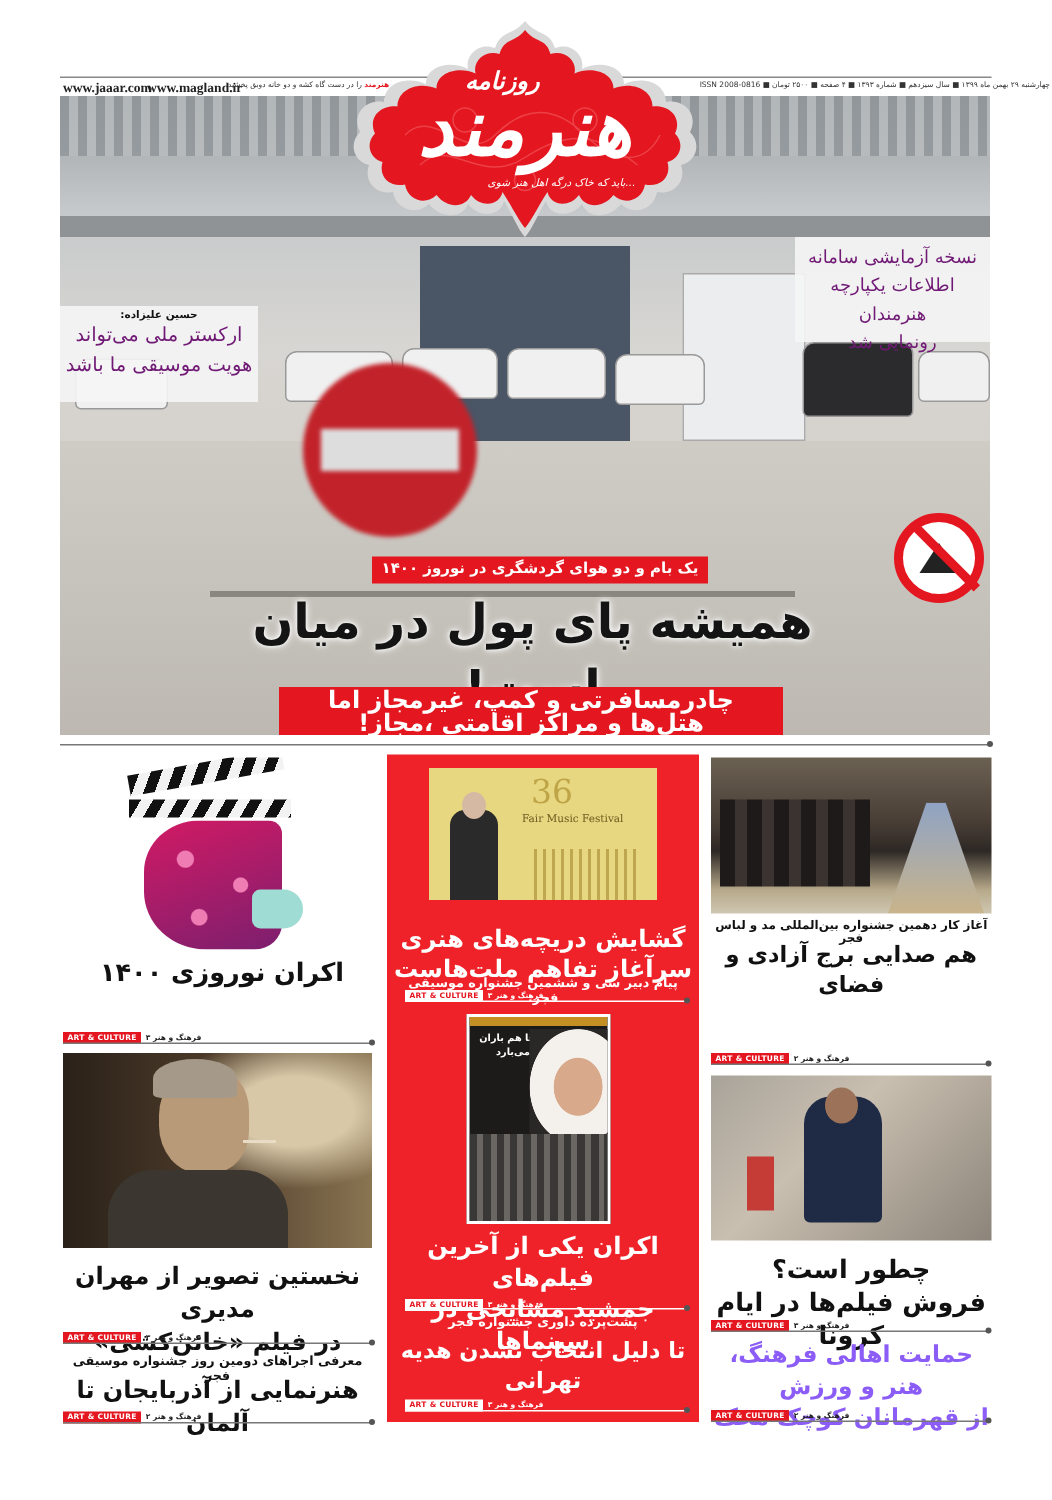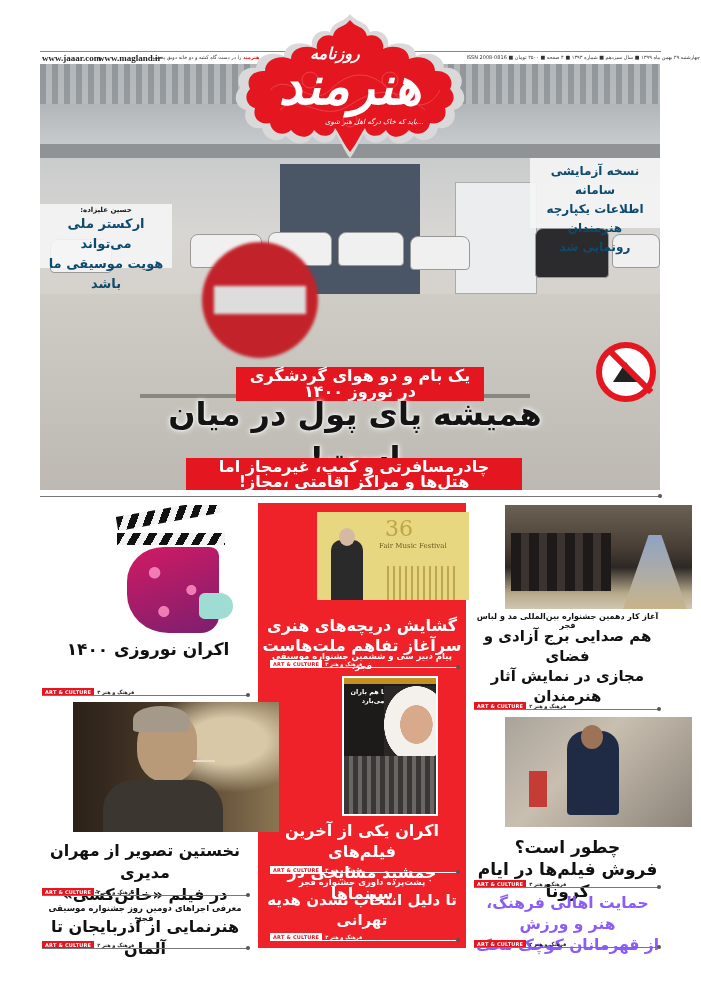--- a/index.html
+++ b/index.html
@@ -28,40 +28,40 @@
   .hero .container { position:absolute; left:240px; top:100px; width:140px; height:130px; background:#4a5566; }
   .hero .bus { position:absolute; left:415px; top:118px; width:80px; height:110px; background:#ecedee; border:1px solid #aaa; }
   .hero .car { position:absolute; height:32px; border-radius:8px 8px 4px 4px; background:#f0f0f0; border:1px solid #999; }
   .hero .car.dark { background:#2b2b2e; }
   .hero .road { position:absolute; left:0; right:0; top:230px; bottom:0; background:linear-gradient(180deg,#cfccc6 0%,#bdb9b2 100%); }
   .hero .sign { position:absolute; left:162px; top:178px; width:116px; height:116px; border-radius:50%; background:#c2232a; filter:blur(1.5px); }
   .hero .sign::after { content:""; position:absolute; left:12px; right:12px; top:44px; height:28px; background:#ddd; }
   .hero .rail { position:absolute; left:100px; top:330px; width:390px; height:4px; background:#8a8780; }
 
   .box-light { position:absolute; background:rgba(245,245,245,.9); direction:rtl; text-align:center; }
-  .h-bold { font-weight:bold; color:#0c4a6e; }
+  .h-bold { font-weight:normal; color:#701a75; }
   .tag-red { display:inline-block; background:#e4161f; color:#fff; font-weight:bold; padding:1px 6px; direction:rtl; }
 
   .nocamp { position:absolute; left:596px; top:342px; width:60px; height:60px; border-radius:50%; border:6px solid #e4161f; background:#fff; box-sizing:border-box; z-index:3; }
   .nocamp .tent { position:absolute; left:11px; top:14px; width:0; height:0; border-left:13px solid transparent; border-right:13px solid transparent; border-bottom:20px solid #222; }
   .nocamp .slash { position:absolute; left:-2px; top:20px; width:60px; height:6px; background:#e4161f; transform:rotate(45deg); }
 
   
   .col-rule { position:absolute; height:1px; background:#777; }
   .col-rule::after { content:""; position:absolute; right:-2px; top:-2px; width:4px; height:4px; background:#555; border-radius:50%; }
   .ac { position:absolute; display:flex; align-items:center; gap:3px; direction:ltr; }
   .ac .badge { background:#e4161f; color:#fff; font-size:5px; font-weight:bold; padding:1px 3px; letter-spacing:.2px; }
   .ac .pg { font-size:5px; color:#222; font-weight:bold; direction:rtl; }
 
   .kicker { position:absolute; direction:rtl; text-align:center; font-size:10px; font-weight:bold; color:#111; }
   .headline { position:absolute; direction:rtl; text-align:center; font-size:17px; font-weight:bold; line-height:22px; color:#111; }
   .headline.red { color:#8b5cf6; }
 
   .redcol { position:absolute; left:258px; top:503px; width:208px; height:445px; background:#ee2228; }
-  .photo { position:absolute; overflow:hidden;margin-left:31px; }
+  .photo { position:absolute; overflow:hidden; }
 </style>
 </head>
 <body>
 
 <div class="top-rule"></div>
 <span class="url" style="left:42px;">www.jaaar.com</span>
 <span class="url" style="left:98px;">www.magland.ir</span>
 <div class="slogan" style="left:152px;"><span class="red">هنرمند</span> <span>را در دست گاه کشه و دو خانه دوبق پخشید</span></div>
 <div class="issue">چهارشنبه ۲۹ بهمن ماه ۱۳۹۹ ■ سال سیزدهم ■ شماره ۱۳۹۳ ■ ۴ صفحه ■ ۲۵۰۰ تومان ■ ISSN 2008-0816</div>
 
@@ -108,37 +108,36 @@
   <div class="h-bold" style="font-size:13px;line-height:20px;">ارکستر ملی می‌تواند</div>
   <div class="h-bold" style="font-size:13px;line-height:20px;">هویت موسیقی ما باشد</div>
 </div>
 
 <div class="nocamp">
   <div class="tent"></div>
   <div class="slash"></div>
 </div>
 
 <div class="abs" style="left:236px;top:367px;width:248px;text-align:center;">
-  <span class="tag-red" style="font-size:16px;line-height:16px;">یک بام و دو هوای گردشگری در نوروز ۱۴۰۰</span>
+  <span class="tag-red" style="font-size:10px;line-height:16px;">یک بام و دو هوای گردشگری در نوروز ۱۴۰۰</span>
 </div>
 <div class="abs rtl" style="left:120px;top:392px;width:470px;text-align:center;font-size:32px;font-weight:bold;line-height:44px;color:#141414;text-shadow:0 0 3px #fff,0 0 6px #fff;">همیشه پای پول در میان است!</div>
 <div class="abs" style="left:186px;top:458px;width:336px;text-align:center;">
   <span class="tag-red" style="font-size:16px;line-height:15px;">چادرمسافرتی و کمپ، غیرمجاز اما هتل‌ها و مراکز اقامتی ،مجاز!</span>
 </div>
 
 <div class="col-rule" style="left:40px;top:496px;width:620px;"></div>
 
 <div class="photo" style="left:474px;top:505px;width:187px;height:104px;background:linear-gradient(180deg,#6b6152 0%,#4a3f36 40%,#2d2825 60%,#b7a98a 85%,#cfc7b2 100%);">
   <div style="position:absolute;left:118px;top:30px;width:64px;height:74px;background:linear-gradient(180deg,#8fa3c4,#c9b48b);clip-path:polygon(40% 0,60% 0,100% 100%,0 100%);"></div>
   <div style="position:absolute;left:6px;top:28px;width:100px;height:58px;background:repeating-linear-gradient(90deg,#1d1a19 0 10px,#3a3330 10px 18px);"></div>
 </div>
 <div class="kicker" style="left:474px;top:612px;width:187px;font-size:8px;">آغاز کار دهمین جشنواره بین‌المللی مد و لباس فجر</div>
 <div class="headline" style="left:474px;top:626px;width:187px;font-size:15px;line-height:20px;">
   <div>هم صدایی برج آزادی و فضای</div>
-  <div>مجازی در نمایش آثار هنرمندان</div>
 </div>
 <div class="ac" style="left:474px;top:702px;">
     <span class="badge">ART &amp; CULTURE</span>
     <span class="pg">فرهنگ و هنر ۲</span>
   </div>
 <div class="col-rule" style="left:474px;top:709px;width:185px;"></div>
 
 <div class="photo" style="left:474px;top:717px;width:187px;height:110px;background:linear-gradient(135deg,#a8a39a 0%,#c9bfb0 40%,#8c847a 100%);">
   <div style="position:absolute;left:62px;top:14px;width:52px;height:84px;background:#1f2a44;border-radius:18px 18px 4px 4px;"></div>
   <div style="position:absolute;left:76px;top:8px;width:22px;height:24px;background:#9c7358;border-radius:50%;"></div>

